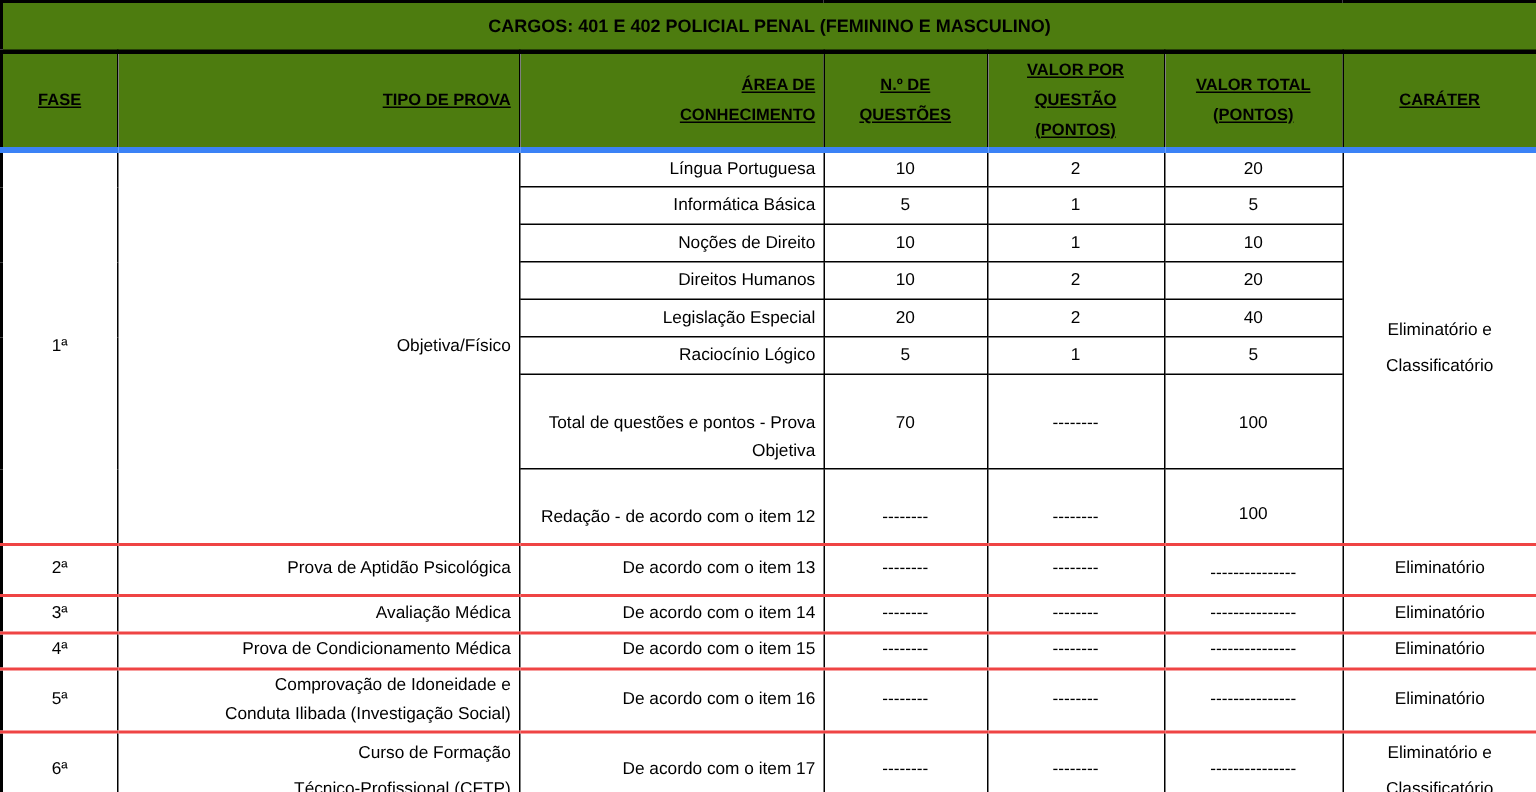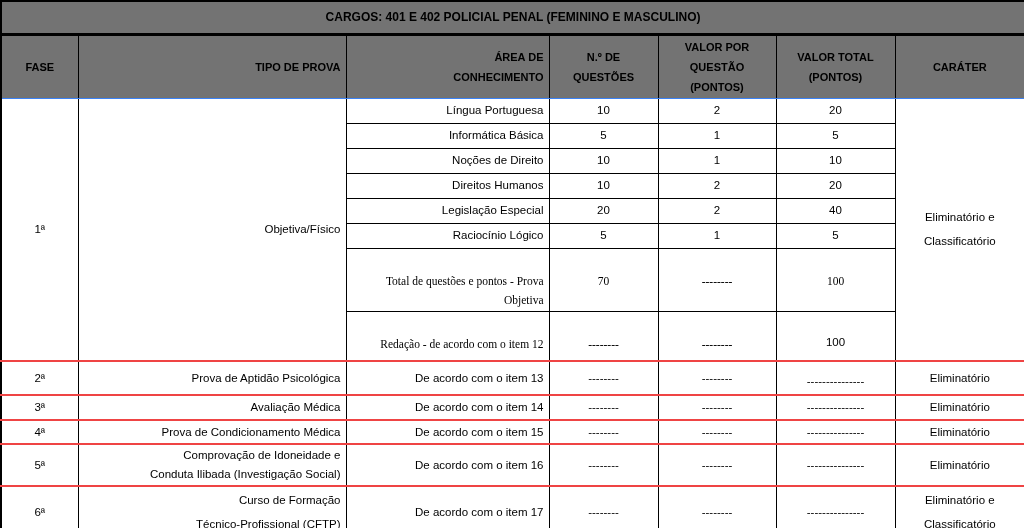--- a/index.html
+++ b/index.html
@@ -3,31 +3,31 @@
 <meta charset="utf-8">
 <style>
   html,body{margin:0;padding:0;background:#ffffff;}
   body{width:1024px;height:528px;font-family:"Liberation Sans",sans-serif;color:#000;}
   *{box-sizing:border-box;}
   table{border-collapse:collapse;table-layout:fixed;width:1024px;height:528px;border:2px solid #000;}
   td{border:1px solid #000;font-size:11.5px;line-height:1.6;padding:1px 5px;vertical-align:middle;color:#000;overflow:hidden;}
   .c{text-align:center;}
   .l{text-align:right;}
   .b{font-weight:bold;}
-  .gray{background:#737373;}
+  .gray{background:#4d7c0f;}
   .pre{white-space:pre-line;}
-  .top{vertical-align:top;padding-top:23px;font-family:Liberation Serif, serif;}
+  .top{vertical-align:top;padding-top:23px;}
   .bot{vertical-align:bottom;padding-bottom:4px;}
   .bot-deep{vertical-align:bottom;padding-bottom:9px;}
   .lh24{line-height:24px;}
   .lh19{line-height:19px;}
   .hdr{font-size:11px;line-height:20px;}
   .title-cell{font-size:12px;border-bottom:3px solid #000;}
   tr.major>td{border-top:2px solid #ef4444;}
-  tr.r-header>td{border-bottom:1px solid #3b82f6;}
+  tr.r-header>td{border-bottom:4px solid #3b82f6;text-decoration:underline;}
   tr.r-title{height:33px;}
   tr.r-header{height:64px;}
   tr.r-sub{height:25px;}
   tr.r-tq{height:39px;}
   tr.r-red{height:50px;}
   tr.r-f2{height:34px;}
   tr.r-f3{height:25px;margin-left:41px;}
   tr.r-f4{height:24px;}
   tr.r-f5{height:38px;}
   tr.r-f6{height:50px;}

